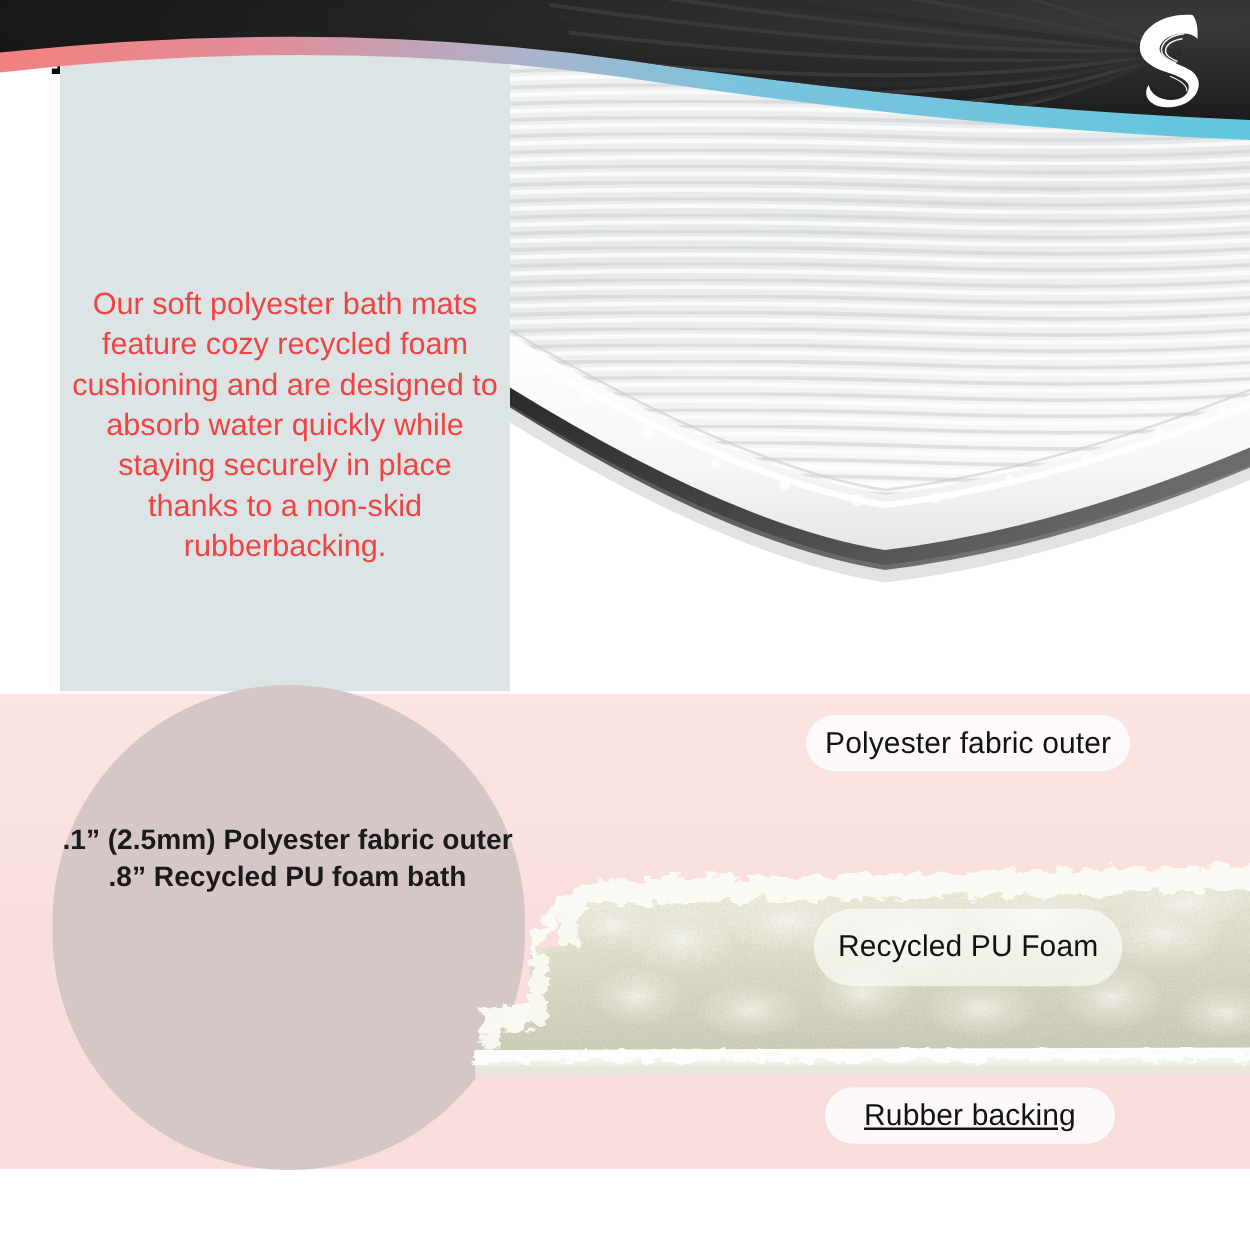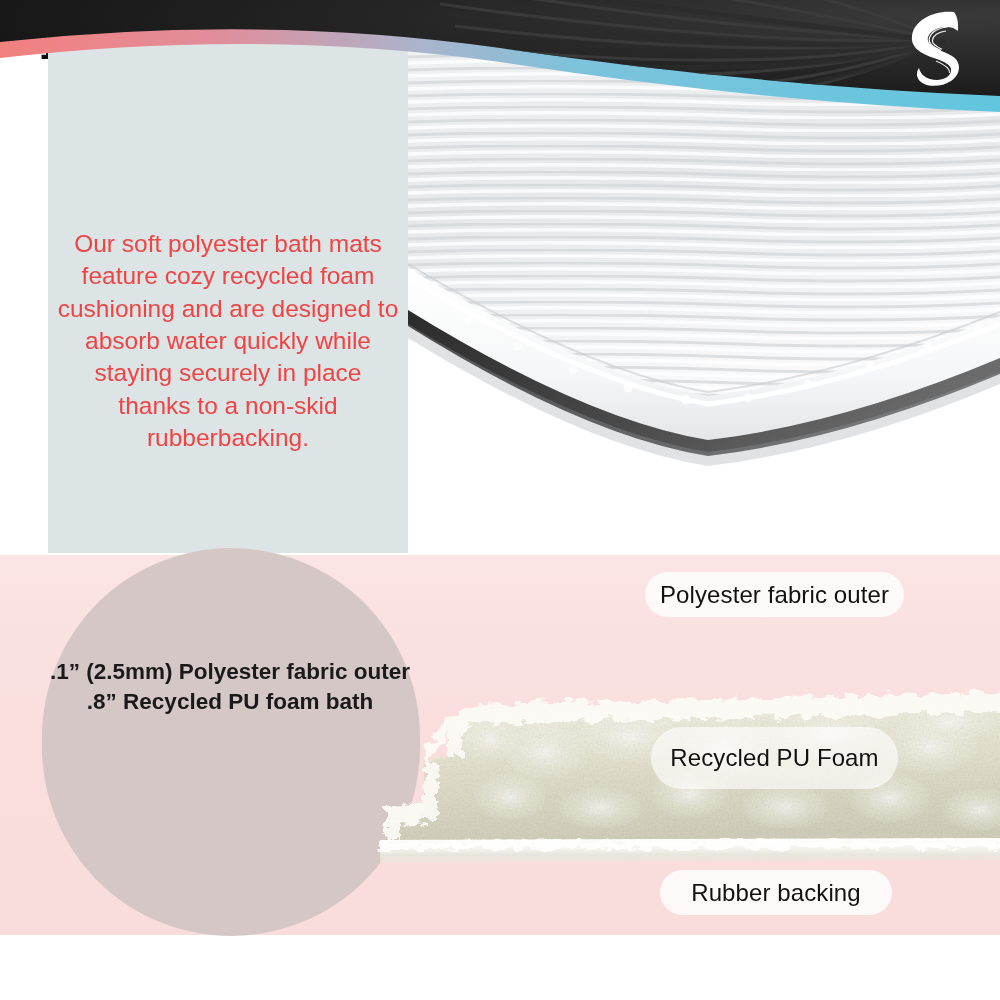--- a/index.html
+++ b/index.html
@@ -94,21 +94,21 @@
     border-radius:999px;
     font-size:24px; color:#121212;
     letter-spacing:0.1px;
     white-space:nowrap;
   }
   .pill-1 { left:645px; top:572px; width:259px; height:45px;
             background:rgba(255,255,255,0.80); }
   .pill-2 { left:651px; top:727px; width:247px; height:62px;
             background:rgba(255,255,255,0.62); }
   .pill-3 { left:660px; top:870px; width:232px; height:45px;
-            background:rgba(255,255,255,0.82); }
+            background:rgba(255,255,255,0.82);text-decoration:underline; }
 
   
   .logo { position:absolute; left:888px; top:4px; width:96px; height:84px; z-index:10; }
 </style>
 </head>
 <body>
 
 <div class="canvas">
 
   <div class="layer pink-section"></div>

